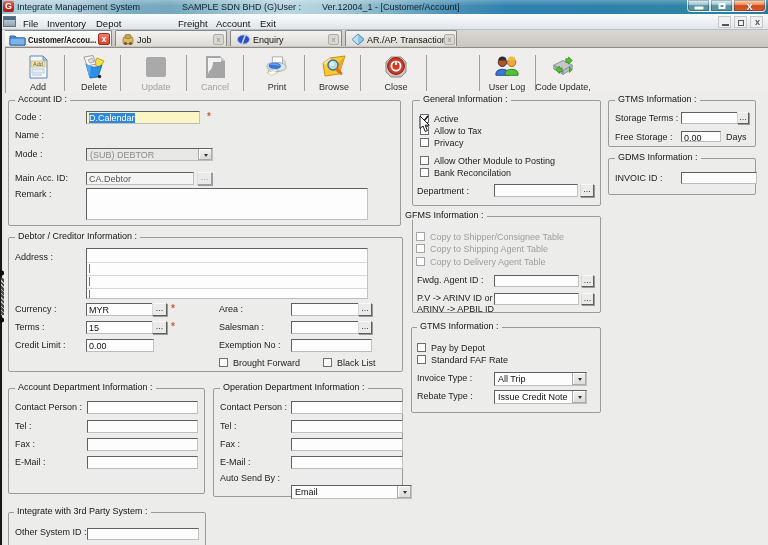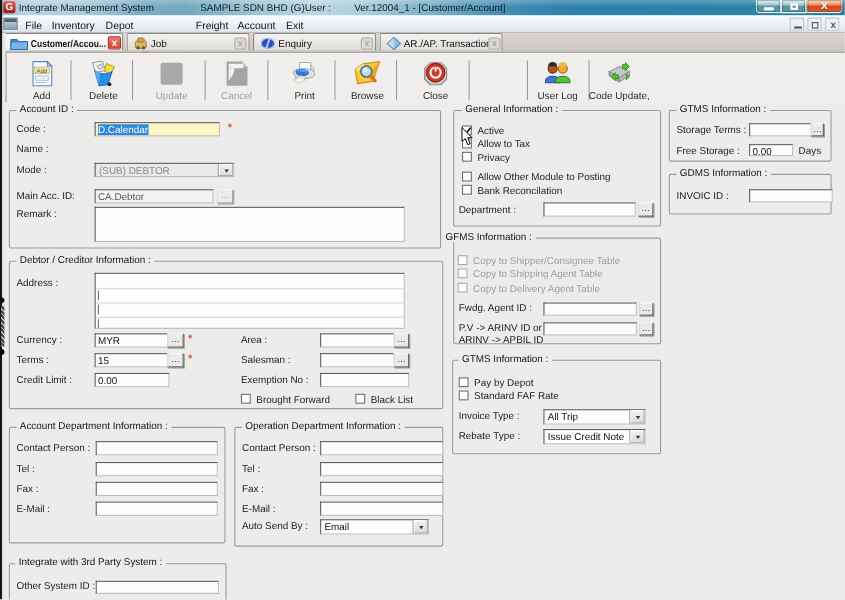--- a/index.html
+++ b/index.html
@@ -320,21 +320,21 @@
     <div class="gt" style="left:216px;top:289px;">Operation Department Information :</div>
     <div class="lbl" style="left:216px;top:309px;">Contact Person :</div>
     <div class="inp" style="left:287px;top:308px;width:112px;height:13px;"></div>
     <div class="lbl" style="left:216px;top:328px;">Tel :</div>
     <div class="inp" style="left:287px;top:327px;width:112px;height:13px;"></div>
     <div class="lbl" style="left:216px;top:346px;">Fax :</div>
     <div class="inp" style="left:287px;top:345px;width:112px;height:13px;"></div>
     <div class="lbl" style="left:216px;top:364px;">E-Mail :</div>
     <div class="inp" style="left:287px;top:363px;width:112px;height:13px;"></div>
     <div class="lbl" style="left:216px;top:380px;">Auto Send By :</div>
-    <div class="combo" style="left:287px;top:379px;width:99px;height:14px;">
+    <div class="combo" style="left:287px;top:392px;width:121px;height:14px;">
         <span class="ct">Email</span>
         <span class="ca"></span>
       </div>
 
     <div class="grp" style="left:4px;top:419px;width:198px;height:40px;"></div>
     <div class="gt" style="left:10px;top:413px;">Integrate with 3rd Party System :</div>
     <div class="lbl" style="left:11px;top:434px;">Other System ID :</div>
     <div class="inp" style="left:83px;top:435px;width:112px;height:12px;"></div>
 
     <div class="grp" style="left:408px;top:7px;width:189px;height:106px;"></div>

